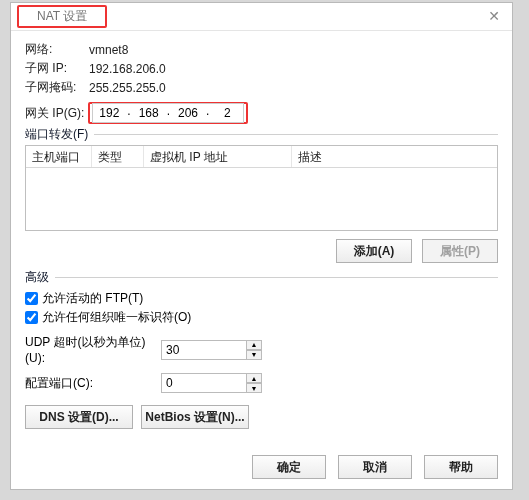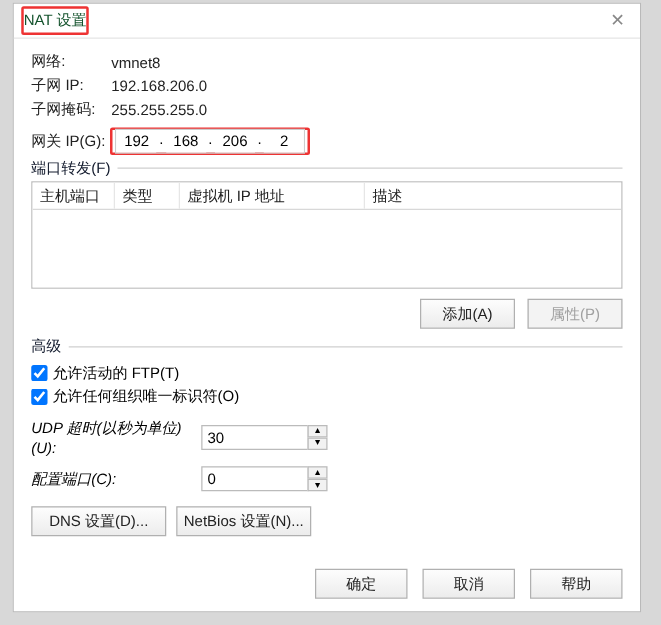--- a/index.html
+++ b/index.html
@@ -1,47 +1,47 @@
 <!DOCTYPE html>
 <html><head>
 <meta charset="utf-8">
 <style>
   * { box-sizing: border-box; margin: 0; padding: 0; }
   body { font-family: "Microsoft YaHei", "SimSun", sans-serif; font-size: 12px; background: #d8d8d8; width: 529px; height: 500px; position: relative; }
   .dialog { position: absolute; left: 10px; top: 2px; width: 503px; height: 488px; background: #fff; border: 1px solid #b9b9b9; }
   .titlebar { height: 28px; display: flex; align-items: center; padding: 0 6px; border-bottom: 1px solid #e5e5e5; position: relative; }
-  .title-text { padding: 1px 0; border: 2px solid #e33; border-radius: 2px; color: #14532d; }
+  .title-text { padding: 1px 18px; border: 2px solid #e33; border-radius: 2px; color: #737373; }
   .close-btn { position: absolute; right: 8px; top: 4px; width: 20px; height: 20px; color: #888; font-size: 14px; text-align: center; line-height: 18px; cursor: pointer; }
   .content { padding: 8px 14px 0 14px; }
   .info-row { display: flex; align-items: center; margin: 2px 0; }
   .info-row .lab { width: 64px; color: #222; }
   .info-row .val { color: #222; }
   .gw-row { margin-top: 6px; display: flex; align-items: center; }
   .gw-row .lab { color: #222; }
   .gw-ip { margin-left: 4px; border: 2px solid #e33; border-radius: 2px; padding: 0 2px; display: flex; align-items: center; height: 22px; }
   .gw-ip input { width: 32px; border: none; text-align: center; font-size: 12px; outline: none; height: 18px; background: #fff; }
   .gw-ip .oct-box { border: 1px solid #ccc; display: inline-flex; height: 20px; }
   .gw-ip .dot { padding: 0 2px; }
 
   .group { margin-top: 10px; border-top: 1px solid #d0d0d0; position: relative; padding-top: 10px; }
   .group-legend { position: absolute; top: -9px; left: 0; background: #fff; padding-right: 6px; color: #0f172a; }
   .table-wrap { border: 1px solid #bfbfbf; height: 86px; background: #fff; overflow: hidden; }
   .thead { display: flex; border-bottom: 1px solid #d8d8d8; background: #fff; height: 22px; }
   .th { padding: 3px 6px; border-right: 1px solid #e6e6e6; color: #222; }
   .th1 { width: 66px; } .th2 { width: 52px; } .th3 { width: 148px; } .th4 { flex: 1; border-right: none; }
   .tbody { height: 62px; background: #fff; }
   .btn-row { display: flex; justify-content: flex-end; gap: 10px; margin-top: 8px; }
-  .btn { min-width: 76px; height: 24px; border: 1px solid #b0b0b0; background: linear-gradient(#fdfdfd,#ececec); font-size: 12px; color: #222; cursor: pointer; }
+  .btn { min-width: 76px; height: 24px; border: 1px solid #b0b0b0; background: linear-gradient(#fdfdfd,#ececec); font-size: 12px; color: #222; cursor: pointer; font-weight: bold; }
   .btn:disabled { color: #a0a0a0; background: #f3f3f3; cursor: default; }
 
   .adv-group { margin-top: 14px; }
   .chk-row { display: flex; align-items: center; margin: 2px 0; }
   .chk-row input { margin-right: 4px; }
   .form-row { display: flex; align-items: center; margin-top: 8px; }
-  .form-row .flab { width: 136px; font-style: italic; }
+  .form-row .flab { width: 136px; }
   .spin-wrap { display: flex; justify-content: center; }
   .spin-wrap input { width: 86px; height: 20px; border: 1px solid #bbb; padding: 0 4px; font-size: 12px; }
   .spin-btns { display: flex; flex-direction: column; margin-left: -1px; }
   .spin-btns button { width: 16px; height: 10px; border: 1px solid #bbb; background: #f2f2f2; font-size: 7px; line-height: 7px; padding: 0; cursor: pointer; }
   .small-btn-row { display: flex; gap: 8px; margin-top: 12px; }
   .small-btn-row .btn { min-width: 108px; }
 
   .footer { position: absolute; bottom: 10px; right: 14px; display: flex; gap: 12px; margin-top: 44px; }
   .footer .btn { min-width: 74px; }
 </style>

